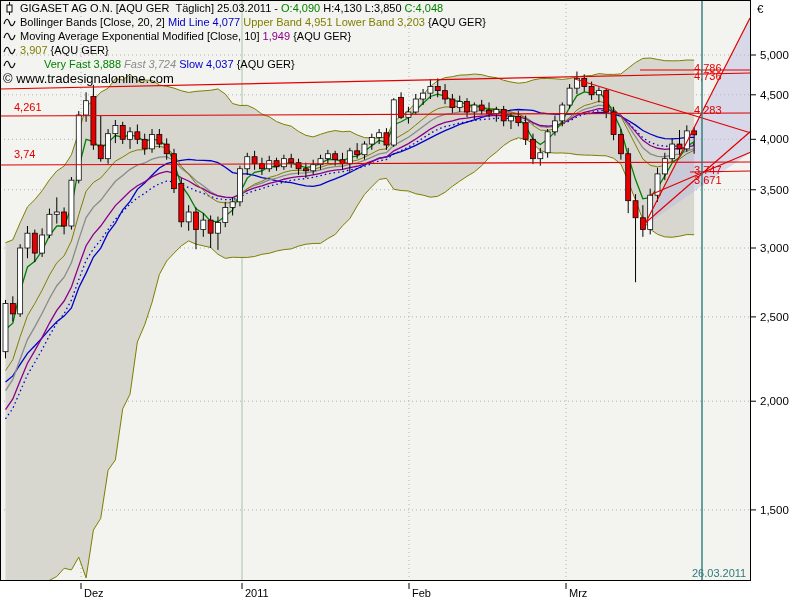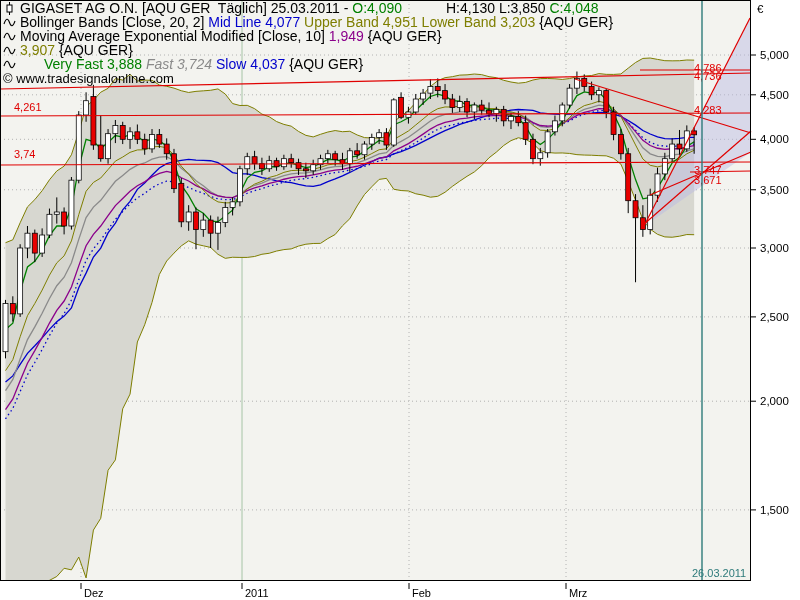--- a/index.html
+++ b/index.html
@@ -1,20 +1,20 @@
 <!DOCTYPE html>
 <html><head>
 <meta charset="utf-8">
 <style>
   html,body{margin:0;padding:0;background:#fff;}
   .stage{position:relative;width:800px;height:600px;background:#fff;overflow:hidden;
          font-family:"Liberation Sans",sans-serif;}
   #chart-svg{position:absolute;left:0;top:0;}
   .legend{position:absolute;left:3px;top:1px;}
-  .legend-line{display:flex;align-items:center;height:14px;font-size:14px;color:#000;}
+  .legend-line{display:flex;align-items:center;height:14px;font-size:11px;color:#000;}
   .legend-line .licon{width:13px;height:13px;margin-right:4px;flex:0 0 13px;}
   .legend-line span{white-space:pre;}
   .copyright{font-size:13px;color:#000;height:14px;display:flex;align-items:center;}
 </style>
 </head>
 <body>
 
 <div class="stage">
   <svg id="chart-svg" width="800" height="600" viewBox="0 0 800 600">
       <clipPath id="plotclip">
@@ -296,21 +296,21 @@
     </svg>
   <div class="legend" id="legend">
       <div class="legend-line">
         <span class="licon"><svg viewBox="0 0 13 13" width="13" height="13">
             <line x1="6.5" y1="0" x2="6.5" y2="3" stroke="#000"></line>
             <rect x="4" y="3" width="5" height="7" fill="#fff" stroke="#000"></rect>
             <line x1="6.5" y1="10" x2="6.5" y2="13" stroke="#000"></line>
           </svg></span>
         <span style="color: rgb(0, 0, 0);">GIGASET AG O.N. [AQU GER  Täglich] 25.03.2011 - </span>
         <span style="color: rgb(0, 128, 0);">O:4,090</span>
-        <span style="color: rgb(0, 0, 0); margin-left: 40px;"> H:4,130 L:3,850 </span>
+        <span style="color: rgb(0, 0, 0);"> H:4,130 L:3,850 </span>
         <span style="color: rgb(0, 128, 0);">C:4,048</span>
       </div>
       <div class="legend-line">
         <span class="licon"><svg viewBox="0 0 13 13" width="13" height="13">
             <path d="M1,8 C3,2 5,2 6.5,6.5 C8,11 10,11 12,5" fill="none" stroke="#000" stroke-width="1.1"></path>
           </svg></span>
         <span style="color: rgb(0, 0, 0);">Bollinger Bands [Close, 20, 2] </span>
         <span style="color: rgb(0, 0, 204);">Mid Line 4,077</span>
         <span style="color: rgb(0, 0, 0);"> </span>
         <span style="color: rgb(126, 126, 0);">Upper Band 4,951</span>

